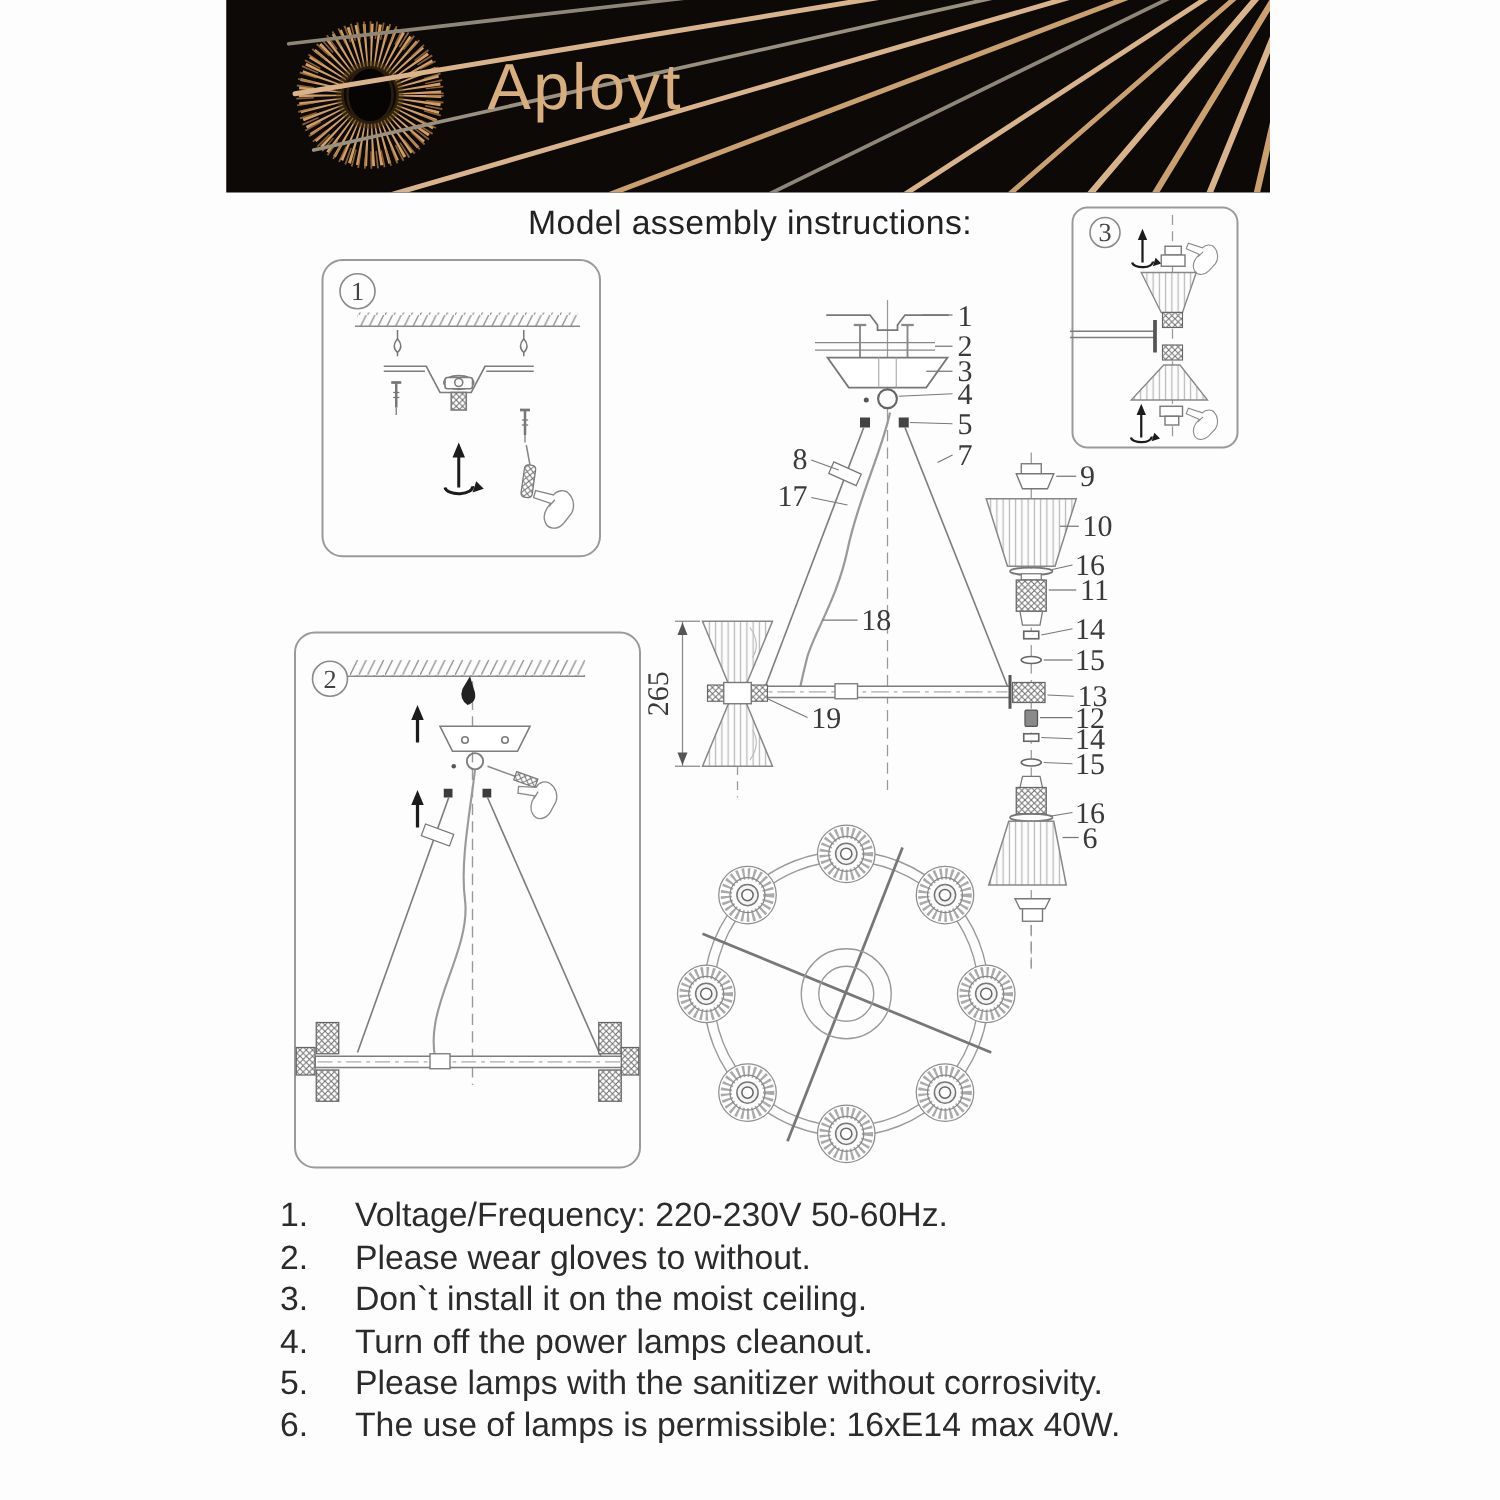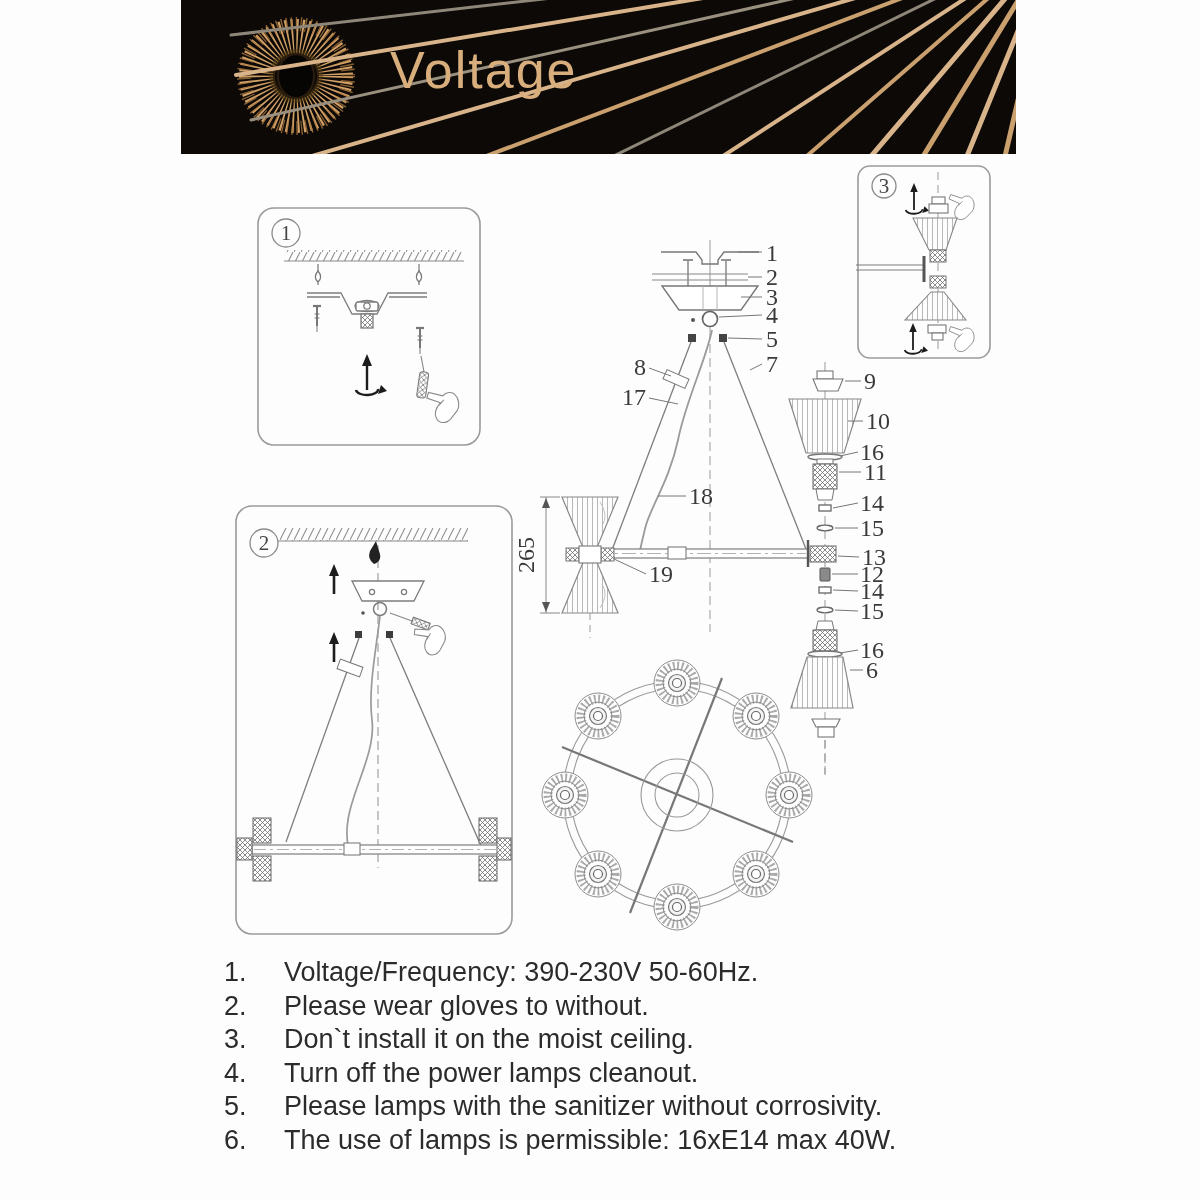--- a/index.html
+++ b/index.html
@@ -70,24 +70,25 @@
         <line x1="874" y1="-60" x2="290" y2="320" stroke="#d9b48a" stroke-width="4"></line>
         <line x1="874" y1="-60" x2="380" y2="370" stroke="#caa06f" stroke-width="4"></line>
         <line x1="874" y1="-60" x2="470" y2="415" stroke="#d9b48a" stroke-width="5"></line>
         <line x1="874" y1="-60" x2="560" y2="455" stroke="#caa06f" stroke-width="5"></line>
         <line x1="874" y1="-60" x2="650" y2="490" stroke="#d9b48a" stroke-width="5"></line>
         <line x1="874" y1="-60" x2="740" y2="520" stroke="#caa06f" stroke-width="5"></line>
         <line x1="874" y1="-60" x2="820" y2="545" stroke="#d9b48a" stroke-width="5"></line>
       </g>
     </g>
   </svg>
-  <span class="brand">Voltage</span>
+  <span class="brand">Aployt</span>
 </div>
 
 <div class="title-block">
+  <div>Model assembly instructions:</div>
 </div>
 
 <svg id="art" width="1200" height="1200" viewBox="0 0 1200 1200">
   <defs>
     <pattern id="ph" width="5" height="6" patternUnits="userSpaceOnUse">
       <rect width="5" height="6" fill="#fdfdfd"></rect>
       <line x1="2.5" y1="0" x2="2.5" y2="6" stroke="#b8b8b8" stroke-width="1"></line>
     </pattern>
     <pattern id="xh" width="5" height="5" patternUnits="userSpaceOnUse">
       <rect width="5" height="5" fill="#fff"></rect>
@@ -388,21 +389,21 @@
       <use href="#rosette" x="598" y="874"></use>
       <use href="#rosette" x="565" y="795"></use>
       <use href="#rosette" x="598" y="716"></use>
     </g>
   </g>
 </svg>
 
 <div class="instructions">
   <div class="instr-row">
     <span class="instr-num">1.</span>
-    <span class="instr-text">Voltage/Frequency: 390-230V 50-60Hz.</span>
+    <span class="instr-text">Voltage/Frequency: 220-230V 50-60Hz.</span>
   </div>
   <div class="instr-row">
     <span class="instr-num">2.</span>
     <span class="instr-text">Please wear gloves to without.</span>
   </div>
   <div class="instr-row">
     <span class="instr-num">3.</span>
     <span class="instr-text">Don`t install it on the moist ceiling.</span>
   </div>
   <div class="instr-row">

